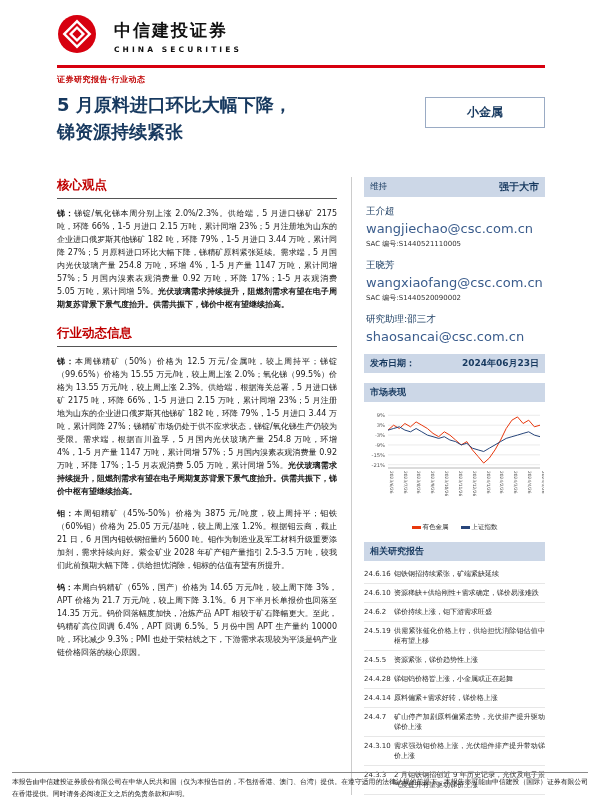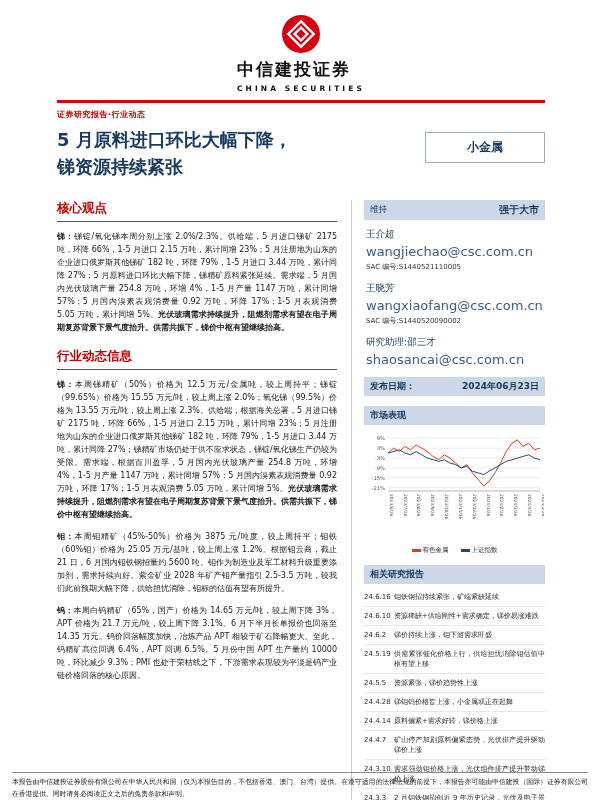--- a/index.html
+++ b/index.html
@@ -4,36 +4,36 @@
 <style>
   * { margin:0; padding:0; box-sizing:border-box; }
   html,body { background:#fff; }
   .page {
     width:600px; height:800px; background:#fff; position:relative; overflow:hidden;
     font-family:"DejaVu Sans","Liberation Sans",sans-serif; color:#222;
   }
   .inner { padding:14px 55px 0 57px; }
 
   
-  .masthead { display:flex; align-items:center; gap:0;flex-direction:column; }
+  .masthead { display:flex; align-items:center; gap:17px; }
   .brand-cn { font-size:17px; font-weight:bold; color:#101010; letter-spacing:2px; }
   .brand-en { font-size:7.5px; font-weight:bold; color:#101010; letter-spacing:3.1px; margin-top:3px; }
   .red-rule { height:3px; background:#d7000f; margin-top:7px; }
   .report-type { color:#c00000; font-size:8px; font-weight:bold; margin-top:6px; letter-spacing:.5px; }
 
   .title-row { display:flex; justify-content:space-between; margin-top:6px; }
   .page-title { color:#17395f; font-size:18px; line-height:27px; font-weight:bold; width:300px; }
   .industry-box {
     width:120px; height:31px; border:1px solid #9aabc4; margin-top:6px;
     display:flex; align-items:center; justify-content:center;
     color:#17395f; font-weight:bold; font-size:12px; flex:none;
   }
 
   
-  .content { display:flex; margin-top:20px; }
+  .content { display:flex; margin-top:32px; }
   .left-col { flex:1; padding-right:14px; }
   .right-col { width:194px; flex:none; border-left:1px solid #cccccc; padding-left:12px; }
 
   .sec-head { color:#c00000; font-weight:bold; font-size:12.5px; padding-bottom:4px;
               border-bottom:1px solid #555; margin-bottom:8px; }
   .sec-head.second { margin-top:14px; }
   .para { font-size:8px; line-height:13px; text-align:justify; color:#1a1a1a; margin-bottom:9px; }
   .para b.lead { color:#1a1a1a; }
 
   

